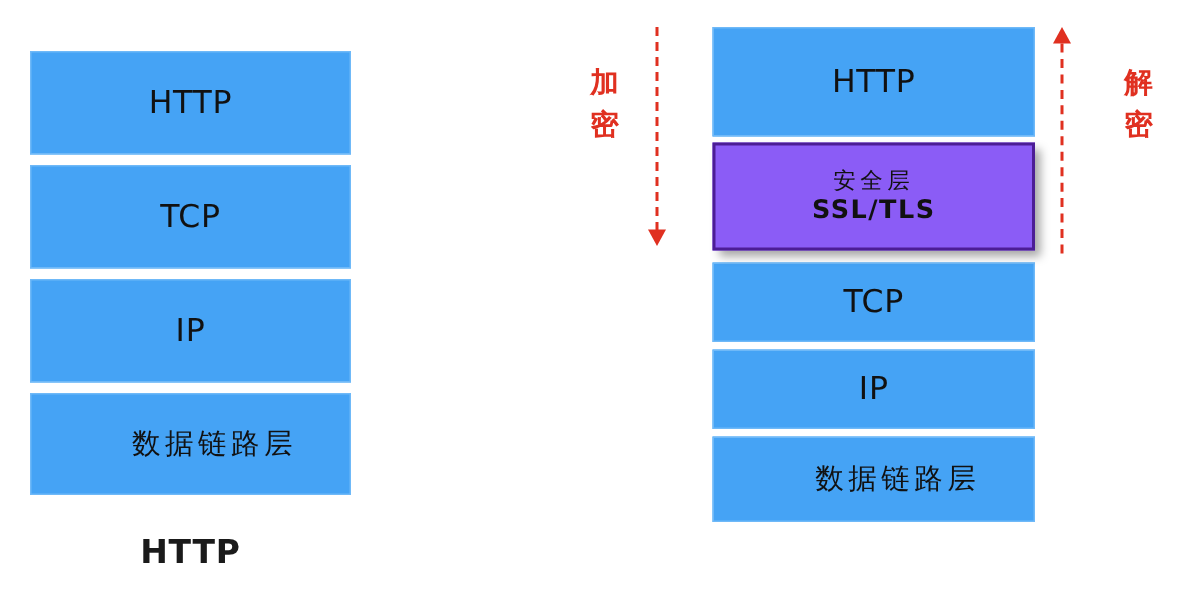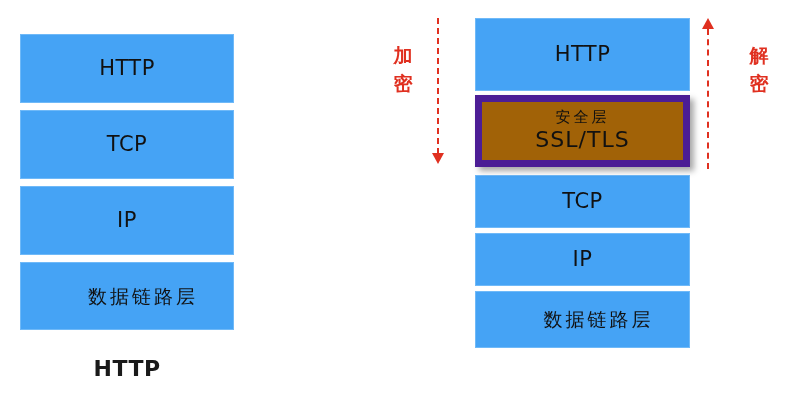--- a/index.html
+++ b/index.html
@@ -34,38 +34,39 @@
     border: 1px solid #6fb9f8;
     display: flex;
     flex-direction: column;
     align-items: center;
     justify-content: center;
     color: #111111;
     line-height: 1.18;
     text-align: center;
   }
   .layer-box.secure {
-    background: #a16207;
-    border: 7px solid #4c1d95;
+    background: #8b5cf6;
+    border: 2px solid #4c1d95;
     box-shadow: 4px 4px 6px rgba(0,0,0,0.35);
     z-index: 4;
   }
   .layer-text {
     display: block;
     font-size: 21px;
     letter-spacing: 0.5px;
   }
   .layer-text.cjk {
     font-size: 19px;
     letter-spacing: 3px;
     margin-left: 32px;
   }
   .layer-text.small {
-    font-size: 22px;
+    font-size: 17px;
     letter-spacing: 1px;
+    font-weight: bold;
   }
   .layer-text.small-cjk {
     font-size: 15px;
     letter-spacing: 3px;
     margin-bottom: 1px;
   }
 
   
   .stack-caption {
     position: absolute;

